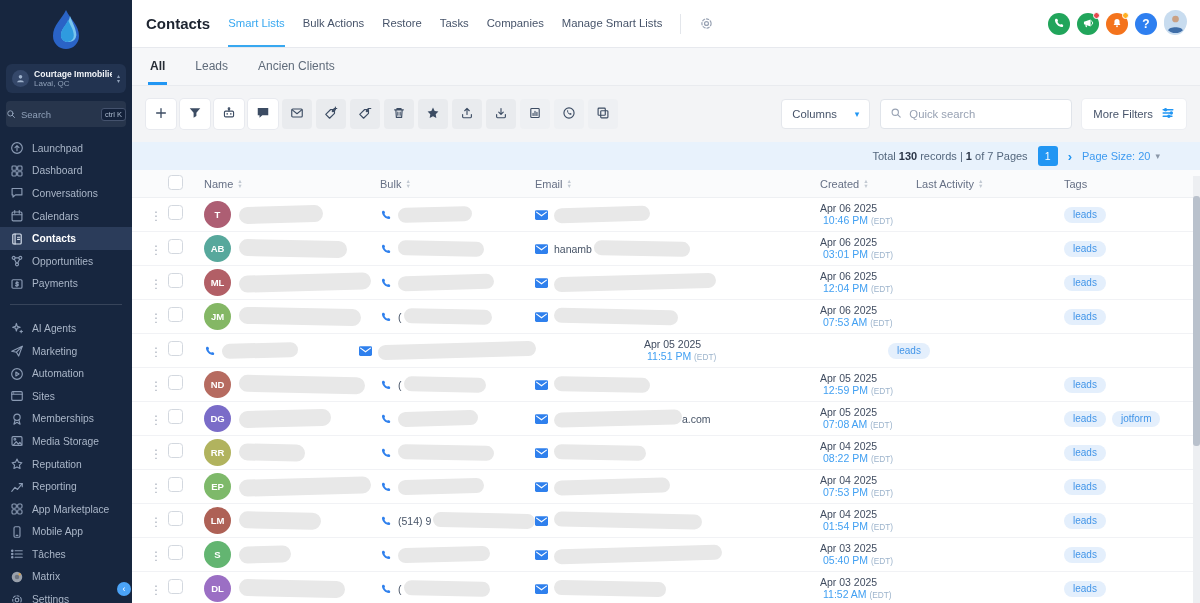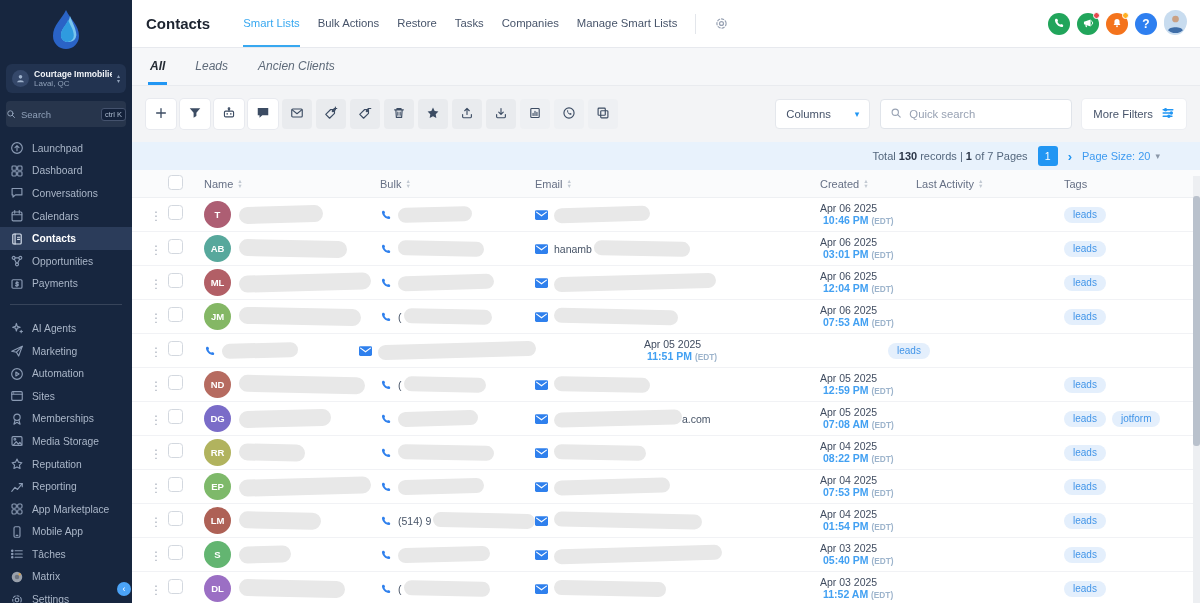--- a/index.html
+++ b/index.html
@@ -33,48 +33,48 @@
   .side-div { border-top:1px solid rgba(255,255,255,.14); margin:9px 10px 12px; }
   .collapse-btn { position:absolute; right:1px; bottom:7px; width:14px; height:14px; border:none;
     border-radius:50%; background:#4ba3f7; color:#fff; font-size:9px; line-height:13px;
     cursor:pointer; padding:0; }
 
   
   .main { flex:1; display:flex; flex-direction:column; background:#f3f4f6; min-width:0; position:relative; }
   .top-header { height:48px; background:#fff; border-bottom:1px solid #e7e9ee;
     display:flex; align-items:center; padding:0 14px; gap:18px; }
   .page-title { font-size:15px; font-weight:bold; color:#1d2430; }
-  .nav-tabs { display:flex; align-items:center; gap:18px; height:100%;margin-left:15px; }
+  .nav-tabs { display:flex; align-items:center; gap:18px; height:100%; }
   .nav-tab { font-size:11.3px; color:#47546a; cursor:pointer; height:100%; display:flex;
     align-items:center; border-bottom:2px solid transparent; }
   .nav-tab.active { color:#38a8f0; border-bottom-color:#38a8f0; }
   .head-sep { width:1px; height:20px; background:#e3e6eb; }
   .gear-btn { color:#98a2b3; display:flex; cursor:pointer; }
   .head-actions { margin-left:auto; display:flex; align-items:center; gap:7px; }
   .act-circle { position:relative; width:22px; height:22px; border-radius:50%;
     display:flex; align-items:center; justify-content:center; cursor:pointer; color:#fff; }
   .act-circle .dot { position:absolute; top:-1px; right:-1px; width:7px; height:7px;
     border-radius:50%; border:1.5px solid #fff; }
   .act-circle.q { font-size:12px; font-weight:bold; }
 
   .subtabs { height:38px; display:flex; align-items:flex-end; gap:26px; padding:0 16px;
-    border-bottom:1px solid #e9ebef; background:#f6f7f9;font-style:italic; }
+    border-bottom:1px solid #e9ebef; background:#f6f7f9; }
   .subtab { font-size:12px; color:#5f6b7a; padding:8px 2px 9px; cursor:pointer;
     border-bottom:3px solid transparent; }
   .subtab.active { color:#262c35; font-weight:bold; border-bottom-color:#2196f3; }
 
   .toolbar { display:flex; align-items:center; padding:13px 14px 7px; gap:4px; }
   .tb-btn { width:30px; height:30px; border:none; border-radius:4px; display:flex;
     align-items:center; justify-content:center; color:#3c4c63; cursor:pointer; }
   .tb-btn.light { background:#ffffff; box-shadow:0 0 0 1px #e8eaef; }
   .tb-btn.gray { background:#e9ebee; }
   .tb-btn.gray2 { background:#eef0f3; }
   .tb-right { margin-left:auto; display:flex; align-items:center; gap:10px; }
   .columns-btn { height:30px; background:#fff; border:1px solid #e4e7ec; border-radius:4px;
-    display:flex; align-items:center; gap:24px; padding:0 10px; font-size:11.3px; color:#47546a;
+    display:flex; align-items:center; gap:18px; padding:0 10px; font-size:11.3px; color:#47546a;
     cursor:pointer; }
   .caret { color:#2196f3; font-size:9px; }
   .qsearch { height:30px; width:192px; background:#fff; border:1px solid #e0e4ea; border-radius:4px;
     display:flex; align-items:center; gap:7px; padding:0 9px; color:#98a2b3; }
   .qsearch input { border:none; outline:none; flex:1; font-size:11.3px; min-width:0;
     font-family:"Liberation Sans", sans-serif; color:#344054; }
   .qsearch input::placeholder { color:#98a2b3; }
   .morefilters { height:30px; background:#fff; border-radius:4px; box-shadow:0 0 0 1px #eceef2;
     display:flex; align-items:center; gap:8px; padding:0 11px; font-size:11.3px; color:#47546a;
     cursor:pointer; }
@@ -107,21 +107,21 @@
   .t-row { height:34px; background:#fff; border-bottom:1px solid #f1f2f5; }
   .kebab { color:#a9b0bc; font-size:12px; cursor:pointer; padding:0 4px; }
   .avatar { width:27px; height:27px; border-radius:50%; color:#fff; font-size:9.5px; font-weight:bold;
     display:flex; align-items:center; justify-content:center; flex:0 0 27px; }
   .blob { height:17px; background:#e8e8e8; border-radius:9px; display:inline-block; }
   .blob.r1 { transform:rotate(-1.6deg); } .blob.r2 { transform:rotate(1.2deg); }
   .frag { font-size:10.5px; color:#475467; margin-right:-4px; white-space:nowrap; }
   .frag.after { margin-right:0; margin-left:-6px; }
   .rowicon { color:#2f80ed; display:flex; flex:0 0 auto; }
   .cdate { font-size:10.5px; color:#414d61; line-height:12px; }
-  .ctime { font-size:10.5px; color:#42a0f2; line-height:12px; padding-left:3px;font-weight:bold; }
+  .ctime { font-size:10.5px; color:#42a0f2; line-height:12px; padding-left:3px; }
   .ctime .tz { font-size:8.3px; color:#9db4cc; }
   .tag { background:#e4effc; color:#4295e8; font-size:10px; border-radius:10px; padding:2.5px 9px;
     cursor:pointer; }
 
   .vscroll { position:absolute; right:0; top:176px; bottom:0; width:7px; background:#edeff2; }
   .vthumb { position:absolute; top:20px; width:7px; height:250px; background:#b9c1cc; border-radius:3px; }
 </style>
 </head>
 <body>
 

